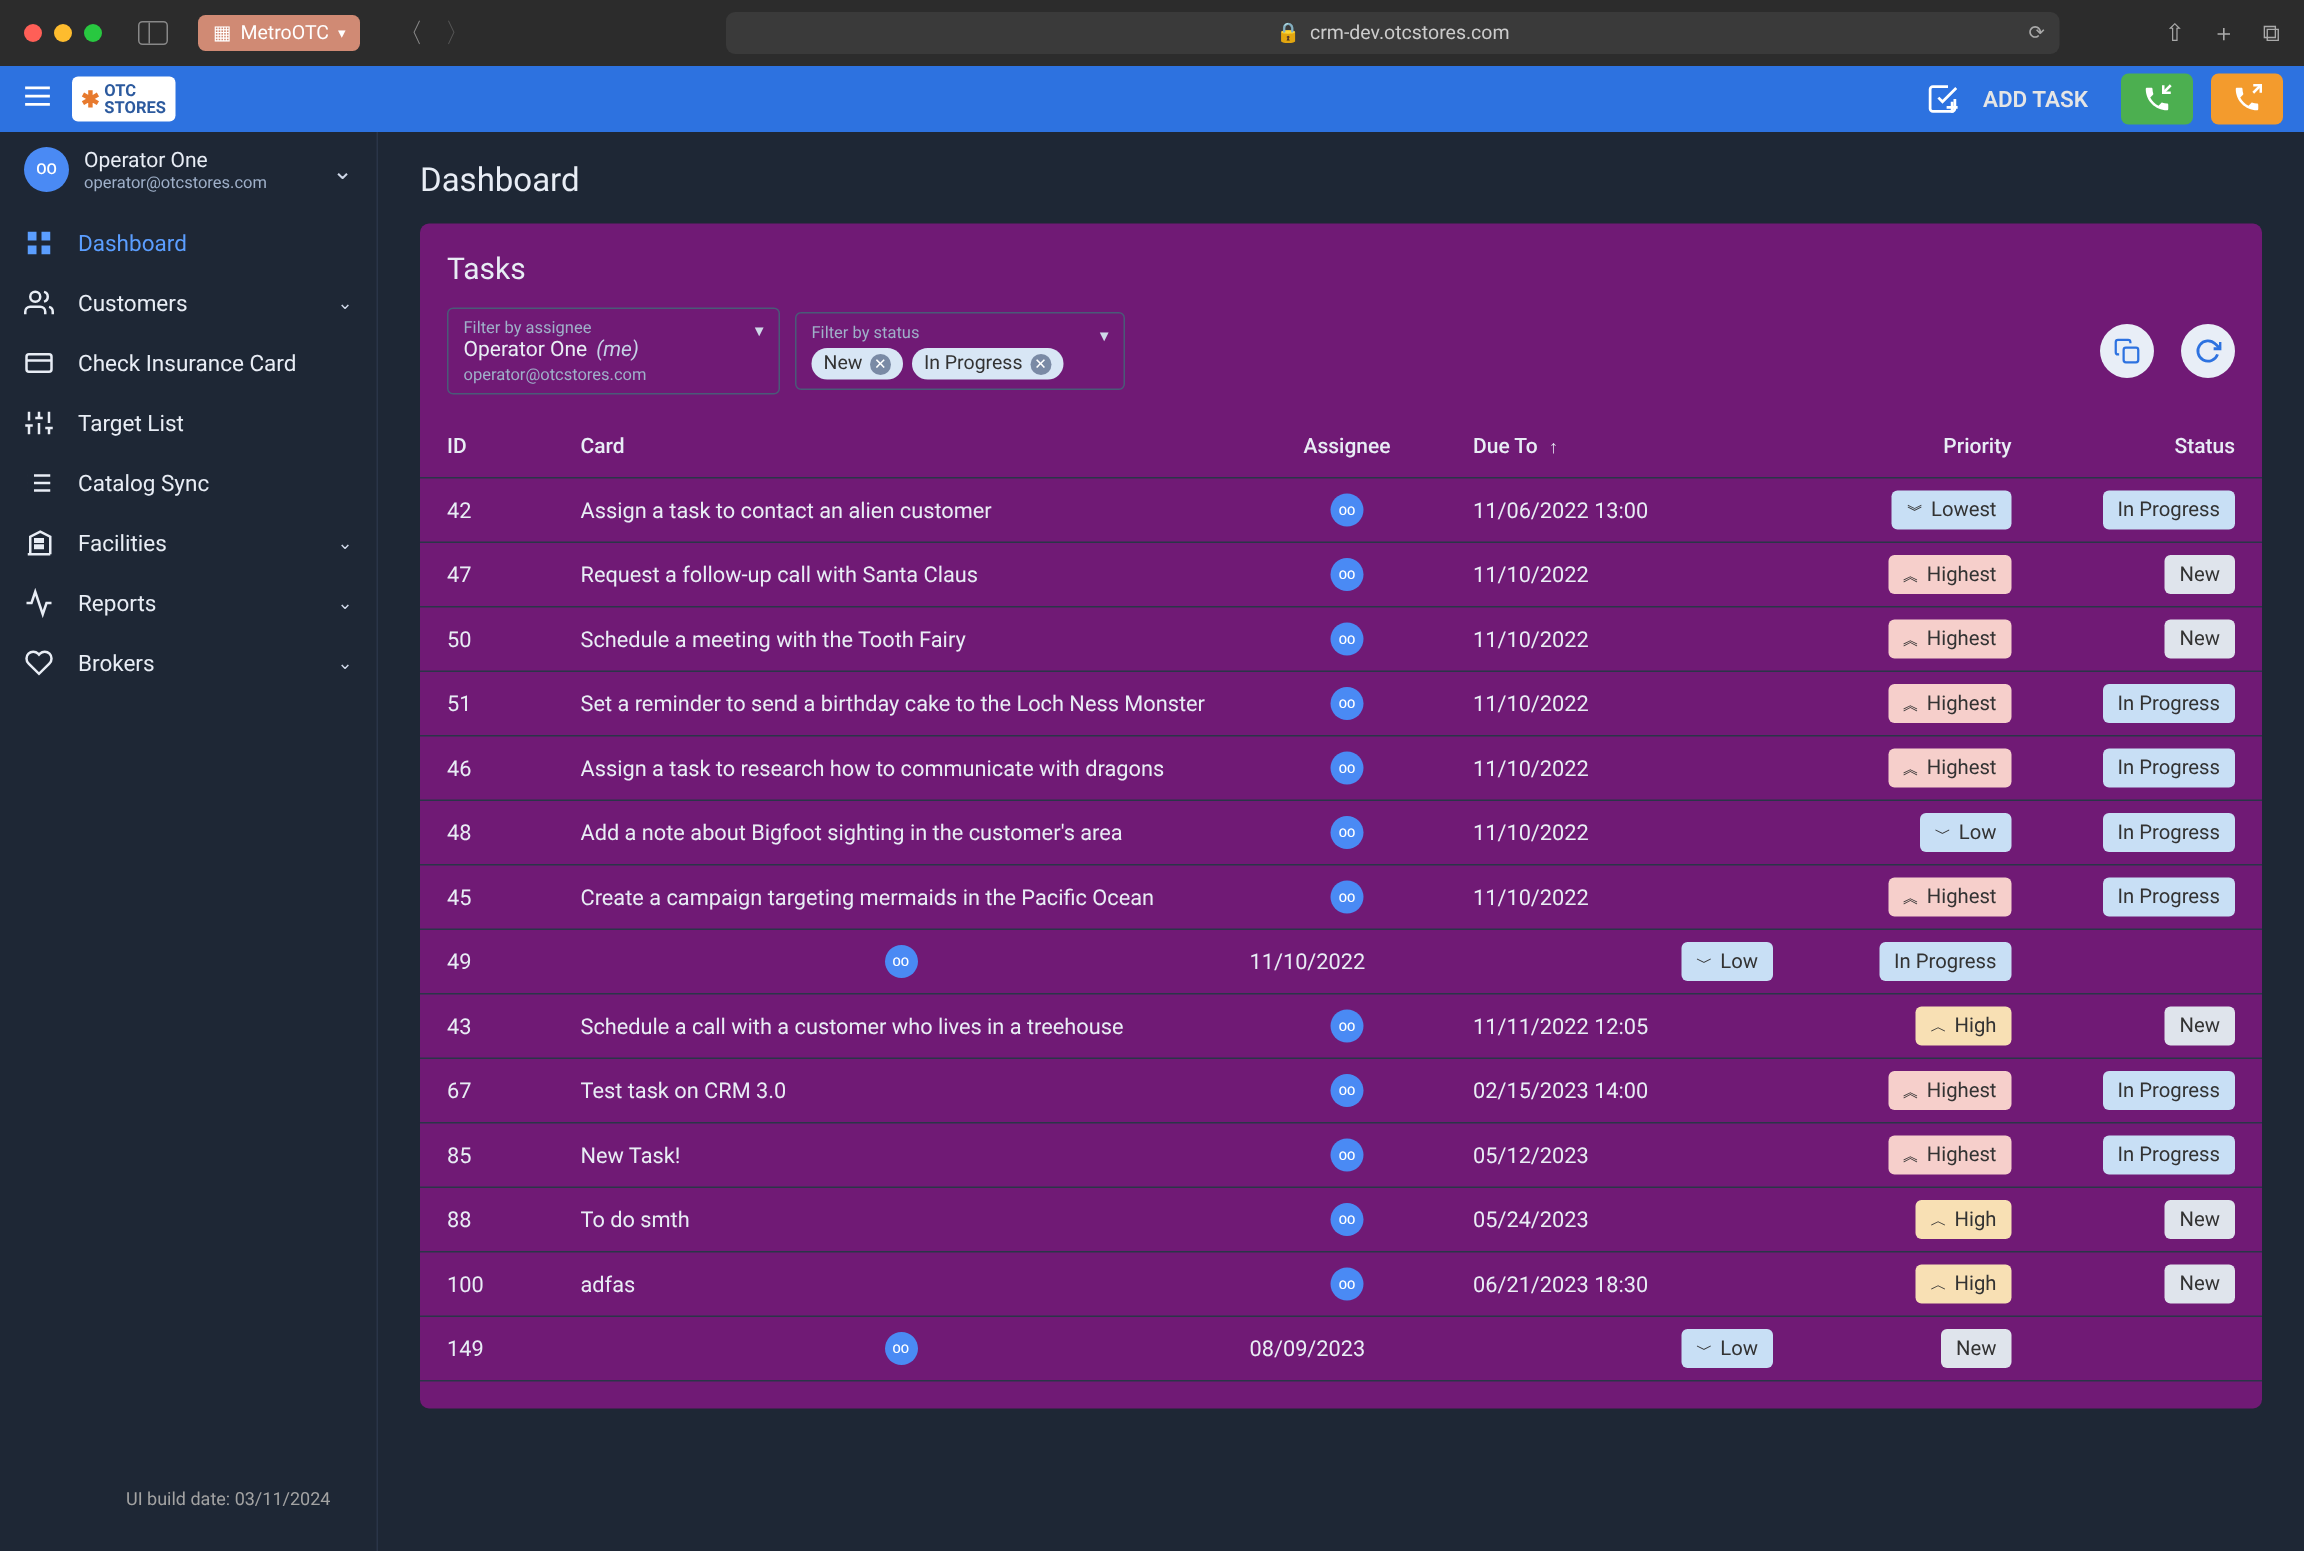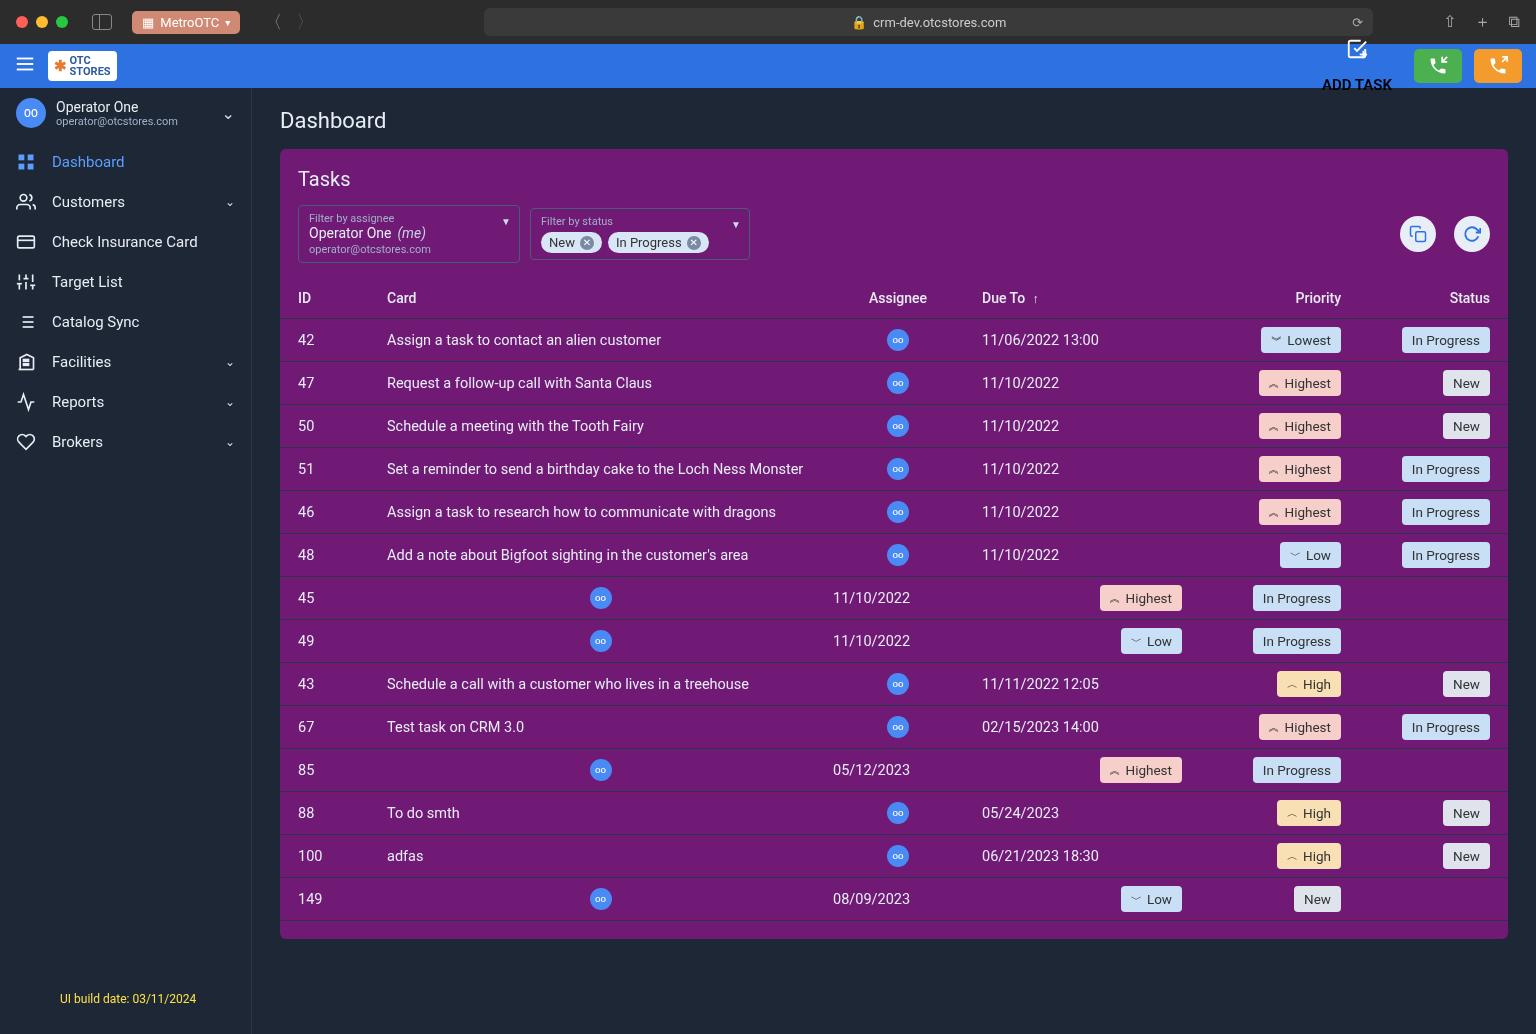--- a/index.html
+++ b/index.html
@@ -85,29 +85,28 @@
   font-weight:700;
   font-size:11px;
   color:#2c5a9e;
   line-height:1;
   height: 30px;
 }
 .logo-star { color:#e77a2e; font-size:15px; }
 .logo-text { display:flex; flex-direction:column; }
 .top-spacer { flex:1; }
 .add-task-btn {
-  color:#000000;
+  color:#e5e5e5;
   font-weight:600;
   font-size:15px;
   display:flex;
   align-items:center;
   gap:16px;
   cursor:pointer;
   margin-right:10px;
-  flex-direction:column;
 }
 .call-btn {
   width: 48px;
   height: 34px;
   border-radius:5px;
   display:flex;
   align-items:center;
   justify-content:center;
   color:#fff;
   cursor:pointer;
@@ -152,22 +151,23 @@
   color:#e8edf5;
   font-size:15px;
   cursor:pointer;
 }
 .nav-item svg, .nav-item .nav-icon { width:20px; height:20px; flex-shrink:0; }
 .nav-item.active { color:#5b9eff; }
 .nav-item .chev { margin-left:auto; color:#cfd8e8; font-size:12px; }
 .build-date {
   margin-top:auto;
   padding: 16px 16px 28px 60px;
-  color:#fde047;
+  color:#a3a3a3;
   font-size:12px;
+  margin-left:24px;
 }
 
 .main {
   flex:1;
   padding: 20px 28px;
   overflow-y:auto;
   color:#e8edf5;
 }
 .page-title { font-size:22px; font-weight:400; margin-bottom:16px; }
 .tasks-card {
@@ -594,20 +594,21 @@
                 </div>
               </div>
     <div class="cell-status">
                 <div class="badge s-inprogress">
                   <span>In Progress</span>
                 </div>
               </div>
             </div>
             <div class="table-row">
     <div class="cell-id">45</div>
+    <div class="cell-task">Create a campaign targeting mermaids in the Pacific Ocean</div>
     <div class="cell-assignee">
                 <div class="avatar">OO</div>
               </div>
     <div class="cell-due">11/10/2022</div>
     <div class="cell-priority">
                 <div class="badge p-highest">
                   <span class="bicon">︽</span>
                   <span>Highest</span>
                 </div>
               </div>
@@ -668,20 +669,21 @@
                 </div>
               </div>
     <div class="cell-status">
                 <div class="badge s-inprogress">
                   <span>In Progress</span>
                 </div>
               </div>
             </div>
             <div class="table-row">
     <div class="cell-id">85</div>
+    <div class="cell-task">New Task!</div>
     <div class="cell-assignee">
                 <div class="avatar">OO</div>
               </div>
     <div class="cell-due">05/12/2023</div>
     <div class="cell-priority">
                 <div class="badge p-highest">
                   <span class="bicon">︽</span>
                   <span>Highest</span>
                 </div>
               </div>

